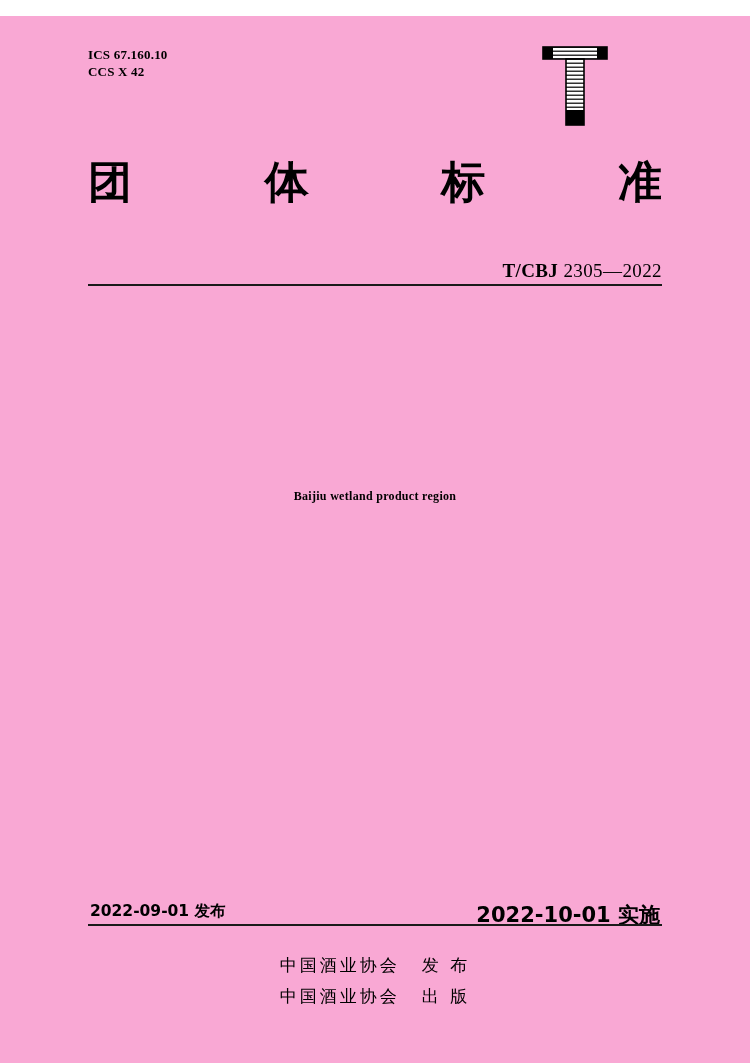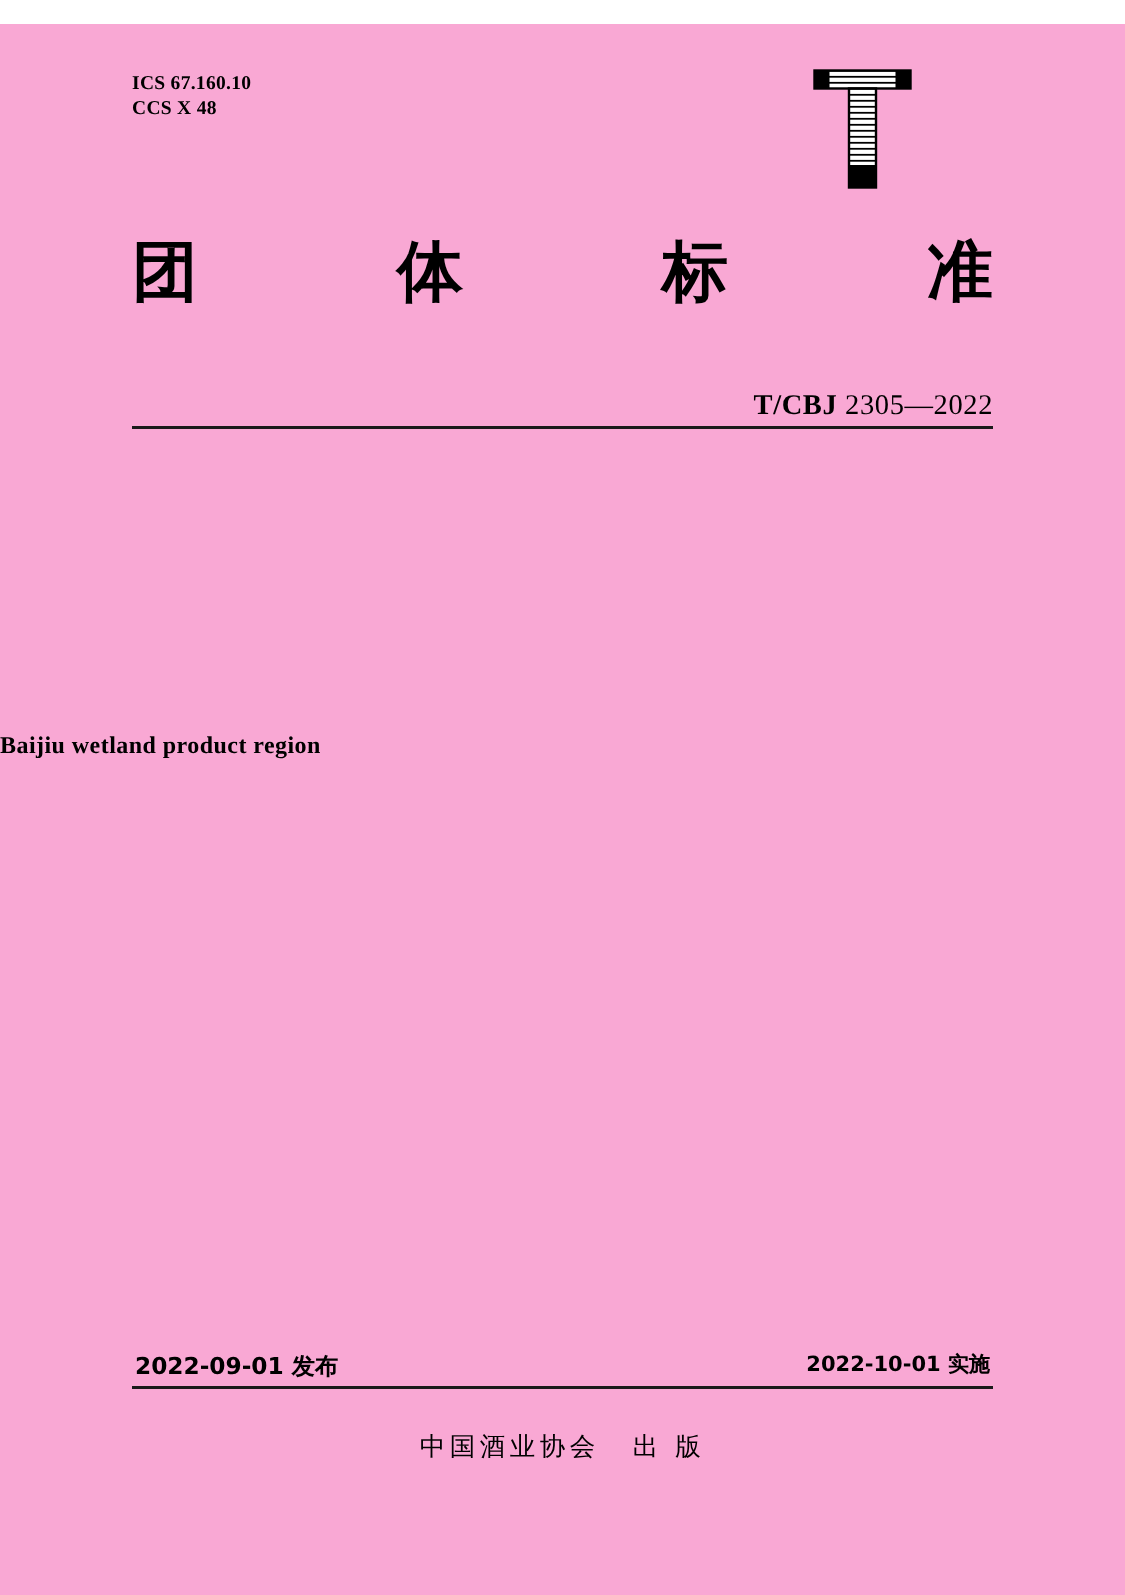--- a/index.html
+++ b/index.html
@@ -107,22 +107,23 @@
     font-weight: 600;
     letter-spacing: 11px;
     text-indent: 11px;
     color: #000;
   }
   .doc-title-en {
     position: absolute;
     left: 0;
     right: 0;
     top: 473px;
-    font-family: "Liberation Serif", serif;
-    font-size: 16px;
+    text-align: center;
+    font-family: "Liberation Serif", serif;
+    font-size: 12px;
     font-weight: bold;
     letter-spacing: 0.3px;
     color: #000;
   }
 
   
   .date-issue {
     position: absolute;
     left: 90px;
     top: 885px;
@@ -131,21 +132,21 @@
     font-weight: 600;
     color: #000;
     white-space: nowrap;
     text-align: right;
   }
   .date-impl {
     position: absolute;
     right: 90px;
     top: 885px;
     font-family: "DejaVu Sans", sans-serif;
-    font-size: 14px;
+    font-size: 21px;
     font-weight: 600;
     color: #000;
     white-space: nowrap;
   }
 
   
   .publisher {
     position: absolute;
     left: 0;
     right: 0;
@@ -165,21 +166,21 @@
     margin-left: 22px;
   }
 </style>
 </head>
 <body>
 
 <div class="page">
 
   <div class="meta">
     <div>ICS 67.160.10</div>
-    <div>CCS X 48</div>
+    <div>CCS X 42</div>
   </div>
 
   <div class="logo">
     <svg width="70" height="85" viewBox="0 0 70 85" xmlns="http://www.w3.org/2000/svg" aria-hidden="true">
 
       <defs>
         <pattern id="hatch" width="4" height="4" patternUnits="userSpaceOnUse">
           <rect width="4" height="4" fill="#ffffff"></rect>
           <path d="M0 3.2 H4" stroke="#000000" stroke-width="1.2"></path>
         </pattern>
@@ -211,17 +212,20 @@
 
   <div class="doc-title-en">Baijiu wetland product region</div>
 
   <div class="date-issue">2022-09-01 发布</div>
   <div class="date-impl">2022-10-01 实施</div>
 
   <div class="rule-bottom"></div>
 
   <div class="publisher">
     <div>
+      <span class="org">中国酒业协会</span><span class="act">发 布</span>
+    </div>
+    <div>
       <span class="org">中国酒业协会</span><span class="act">出 版</span>
     </div>
   </div>
 
 </div>
 
 </body></html>

